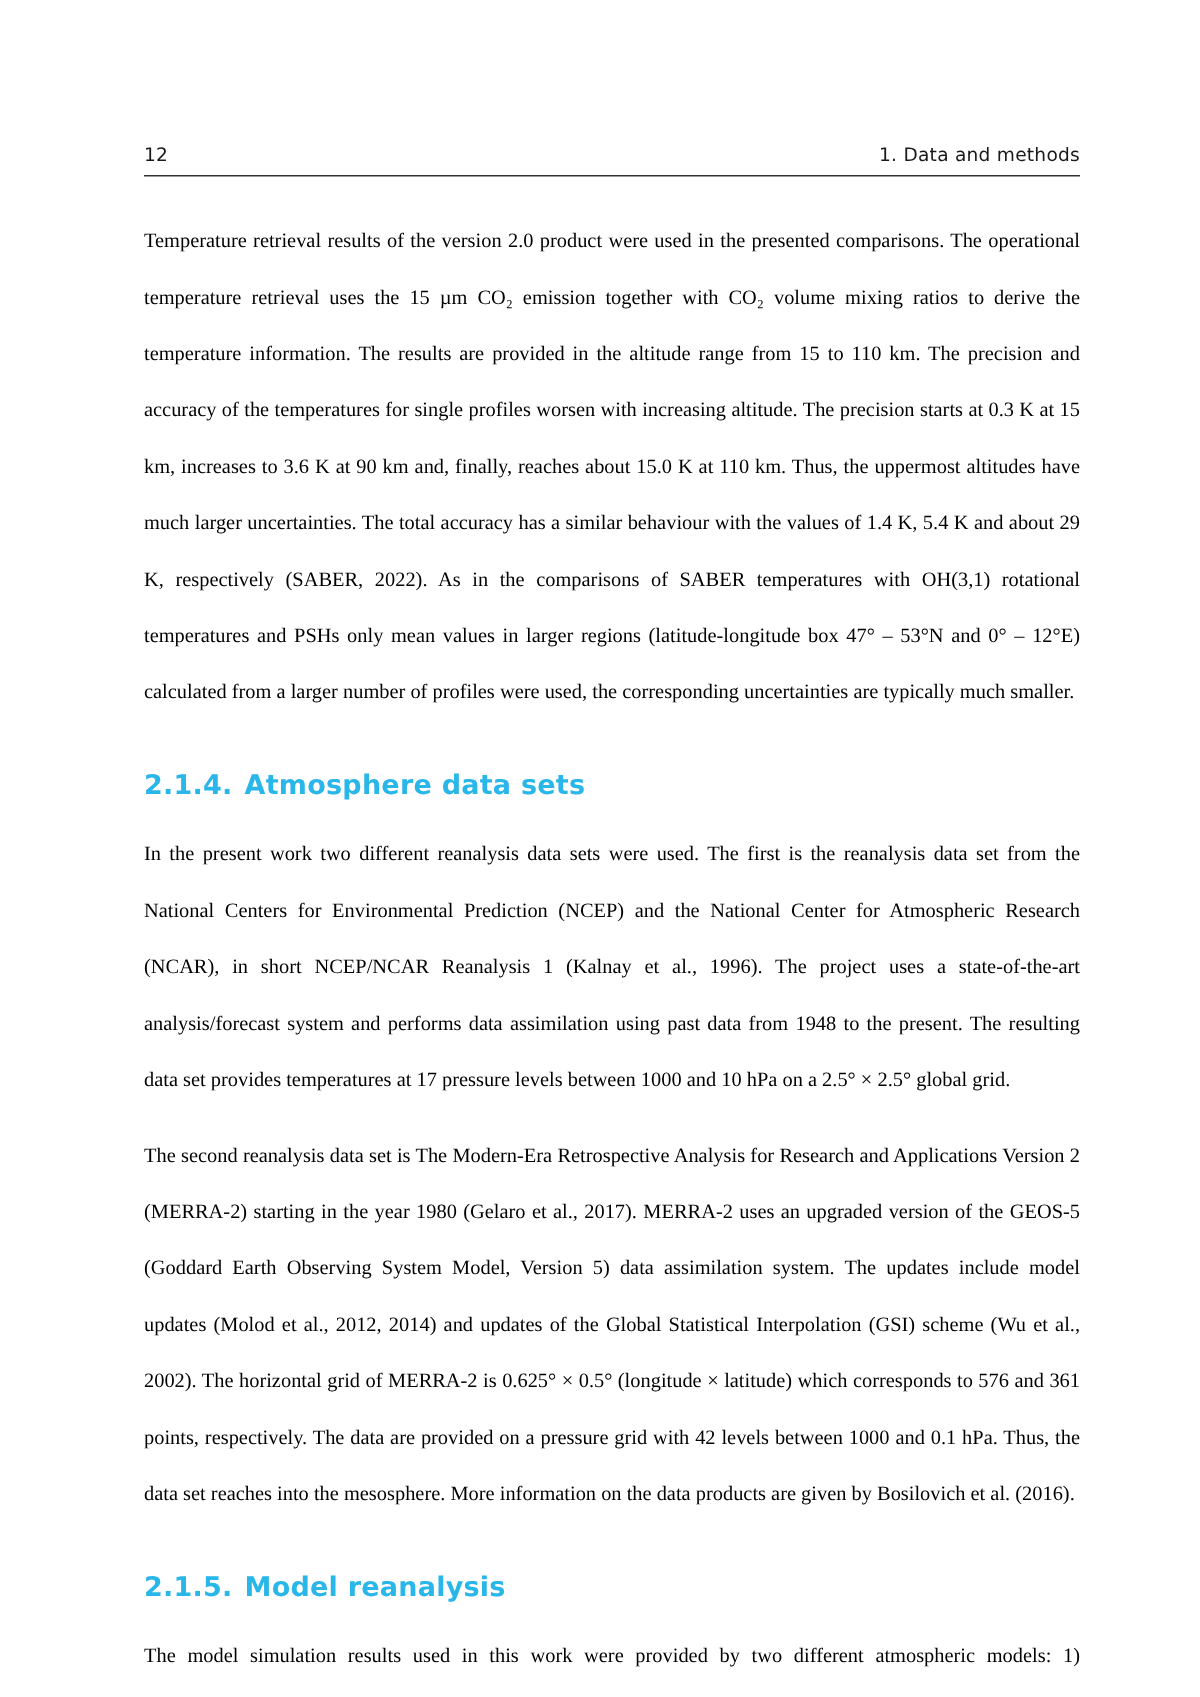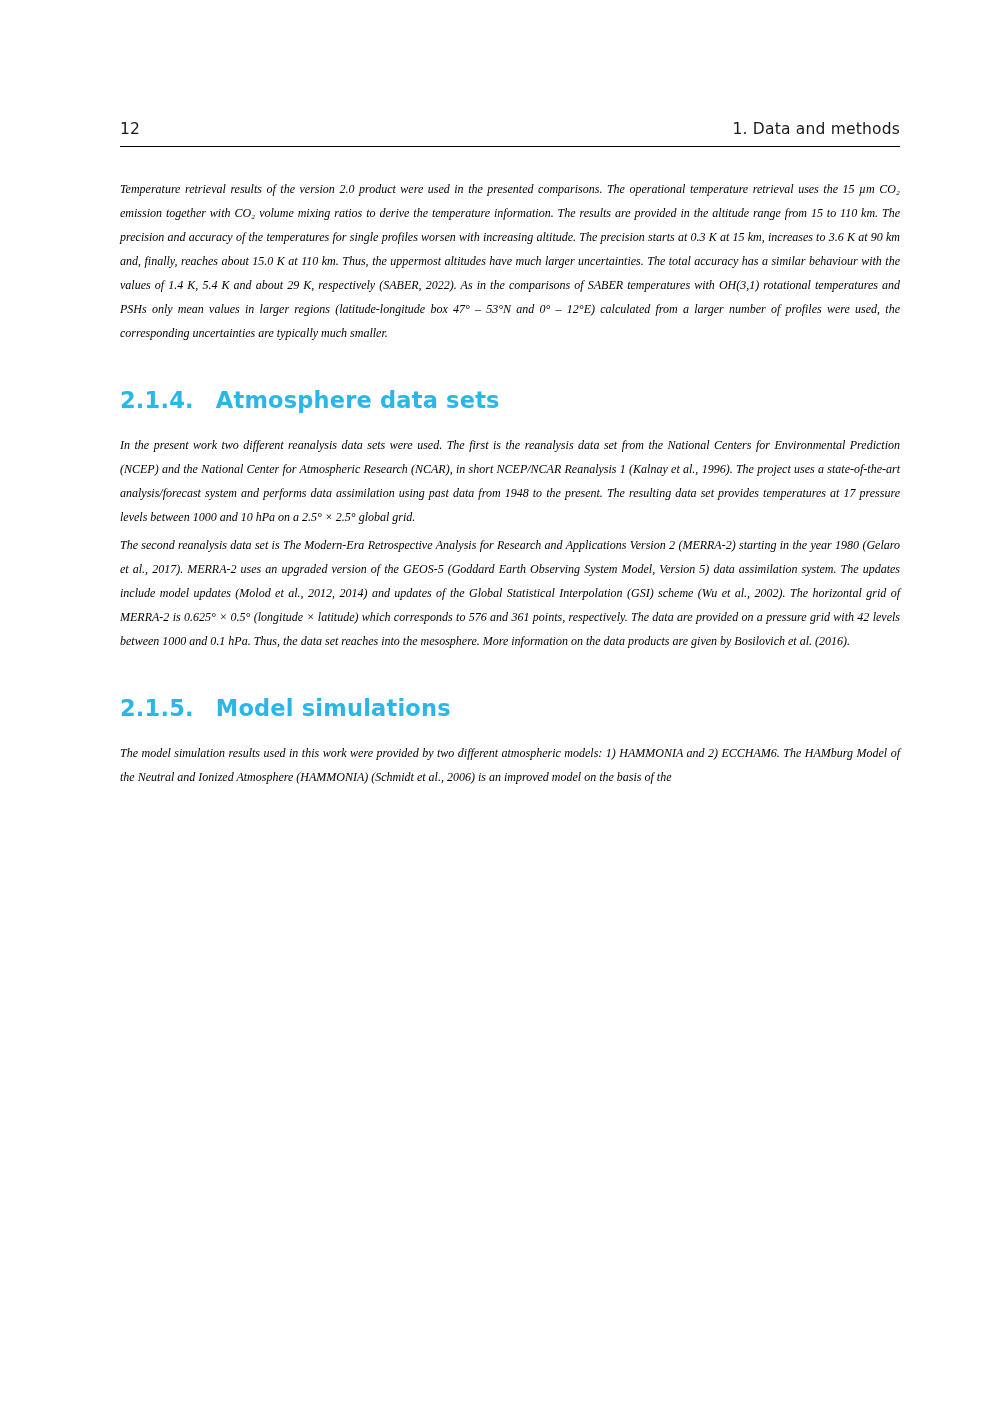--- a/index.html
+++ b/index.html
@@ -33,43 +33,42 @@
     color: #1a1a1a;
     letter-spacing: 0.2px;
     padding-bottom: 8px;
   }
   .rule {
     border-bottom: 1.1px solid #000;
     margin-bottom: 30px;
     width: 100%;
   }
   p.body {
-    font-size: 12px;
-    line-height: 24px;
+    font-size: 17px;
+    line-height: 47px;
     text-align: justify;
     margin: 0 0 0 0;
     hyphens: manual;
-    font-style: italic;
   }
   p.body + p.body {
-    margin-top: 4px;
+    margin-top: 16px;
   }
   .para-gap {
     margin-top: 0px;
   }
   h2.section {
     font-family: "DejaVu Sans", sans-serif;
     font-size: 22.5px;
     font-weight: bold;
     color: #29b6e8;
     margin: 42px 0 20px 0;
     letter-spacing: 0.2px;
   }
   h2.section .num {
-    margin-right: 22px;
+    margin-right: 10px;
   }
 </style>
 </head>
 <body>
 
 <div class="page">
 
   <div class="running-head">
     <span>12</span>
     <span>1. Data and methods</span>
@@ -79,18 +78,18 @@
   <p class="body">Temperature retrieval results of the version 2.0 product were used in the presented comparisons. The operational temperature retrieval uses the 15 µm CO₂ emission together with CO₂ volume mixing ratios to derive the temperature information. The results are provided in the altitude range from 15 to 110 km. The precision and accuracy of the temperatures for single profiles worsen with increasing altitude. The precision starts at 0.3 K at 15 km, increases to 3.6 K at 90 km and, finally, reaches about 15.0 K at 110 km. Thus, the uppermost altitudes have much larger uncertainties. The total accuracy has a similar behaviour with the values of 1.4 K, 5.4 K and about 29 K, respectively (SABER, 2022). As in the comparisons of SABER temperatures with OH(3,1) rotational temperatures and PSHs only mean values in larger regions (latitude-longitude box 47° – 53°N and 0° – 12°E) calculated from a larger number of profiles were used, the corresponding uncertainties are typically much smaller.</p>
 
   <h2 class="section">
     <span class="num">2.1.4.</span><span>Atmosphere data sets</span>
   </h2>
 
   <p class="body">In the present work two different reanalysis data sets were used. The first is the reanalysis data set from the National Centers for Environmental Prediction (NCEP) and the National Center for Atmospheric Research (NCAR), in short NCEP/NCAR Reanalysis 1 (Kalnay et al., 1996). The project uses a state-of-the-art analysis/forecast system and performs data assimilation using past data from 1948 to the present. The resulting data set provides temperatures at 17 pressure levels between 1000 and 10 hPa on a 2.5° × 2.5° global grid.</p>
   <p class="body para-gap">The second reanalysis data set is The Modern-Era Retrospective Analysis for Research and Applications Version 2 (MERRA-2) starting in the year 1980 (Gelaro et al., 2017). MERRA-2 uses an upgraded version of the GEOS-5 (Goddard Earth Observing System Model, Version 5) data assimilation system. The updates include model updates (Molod et al., 2012, 2014) and updates of the Global Statistical Interpolation (GSI) scheme (Wu et al., 2002). The horizontal grid of MERRA-2 is 0.625° × 0.5° (longitude × latitude) which corresponds to 576 and 361 points, respectively. The data are provided on a pressure grid with 42 levels between 1000 and 0.1 hPa. Thus, the data set reaches into the mesosphere. More information on the data products are given by Bosilovich et al. (2016).</p>
 
   <h2 class="section">
-    <span class="num">2.1.5.</span><span>Model simulations</span>
+    <span class="num">2.1.5.</span><span>Model reanalysis</span>
   </h2>
 
   <p class="body">The model simulation results used in this work were provided by two different atmospheric models: 1) HAMMONIA and 2) ECCHAM6. The HAMburg Model of the Neutral and Ionized Atmosphere (HAMMONIA) (Schmidt et al., 2006) is an improved model on the basis of the</p>
 
 </div>
 
 </body></html>

